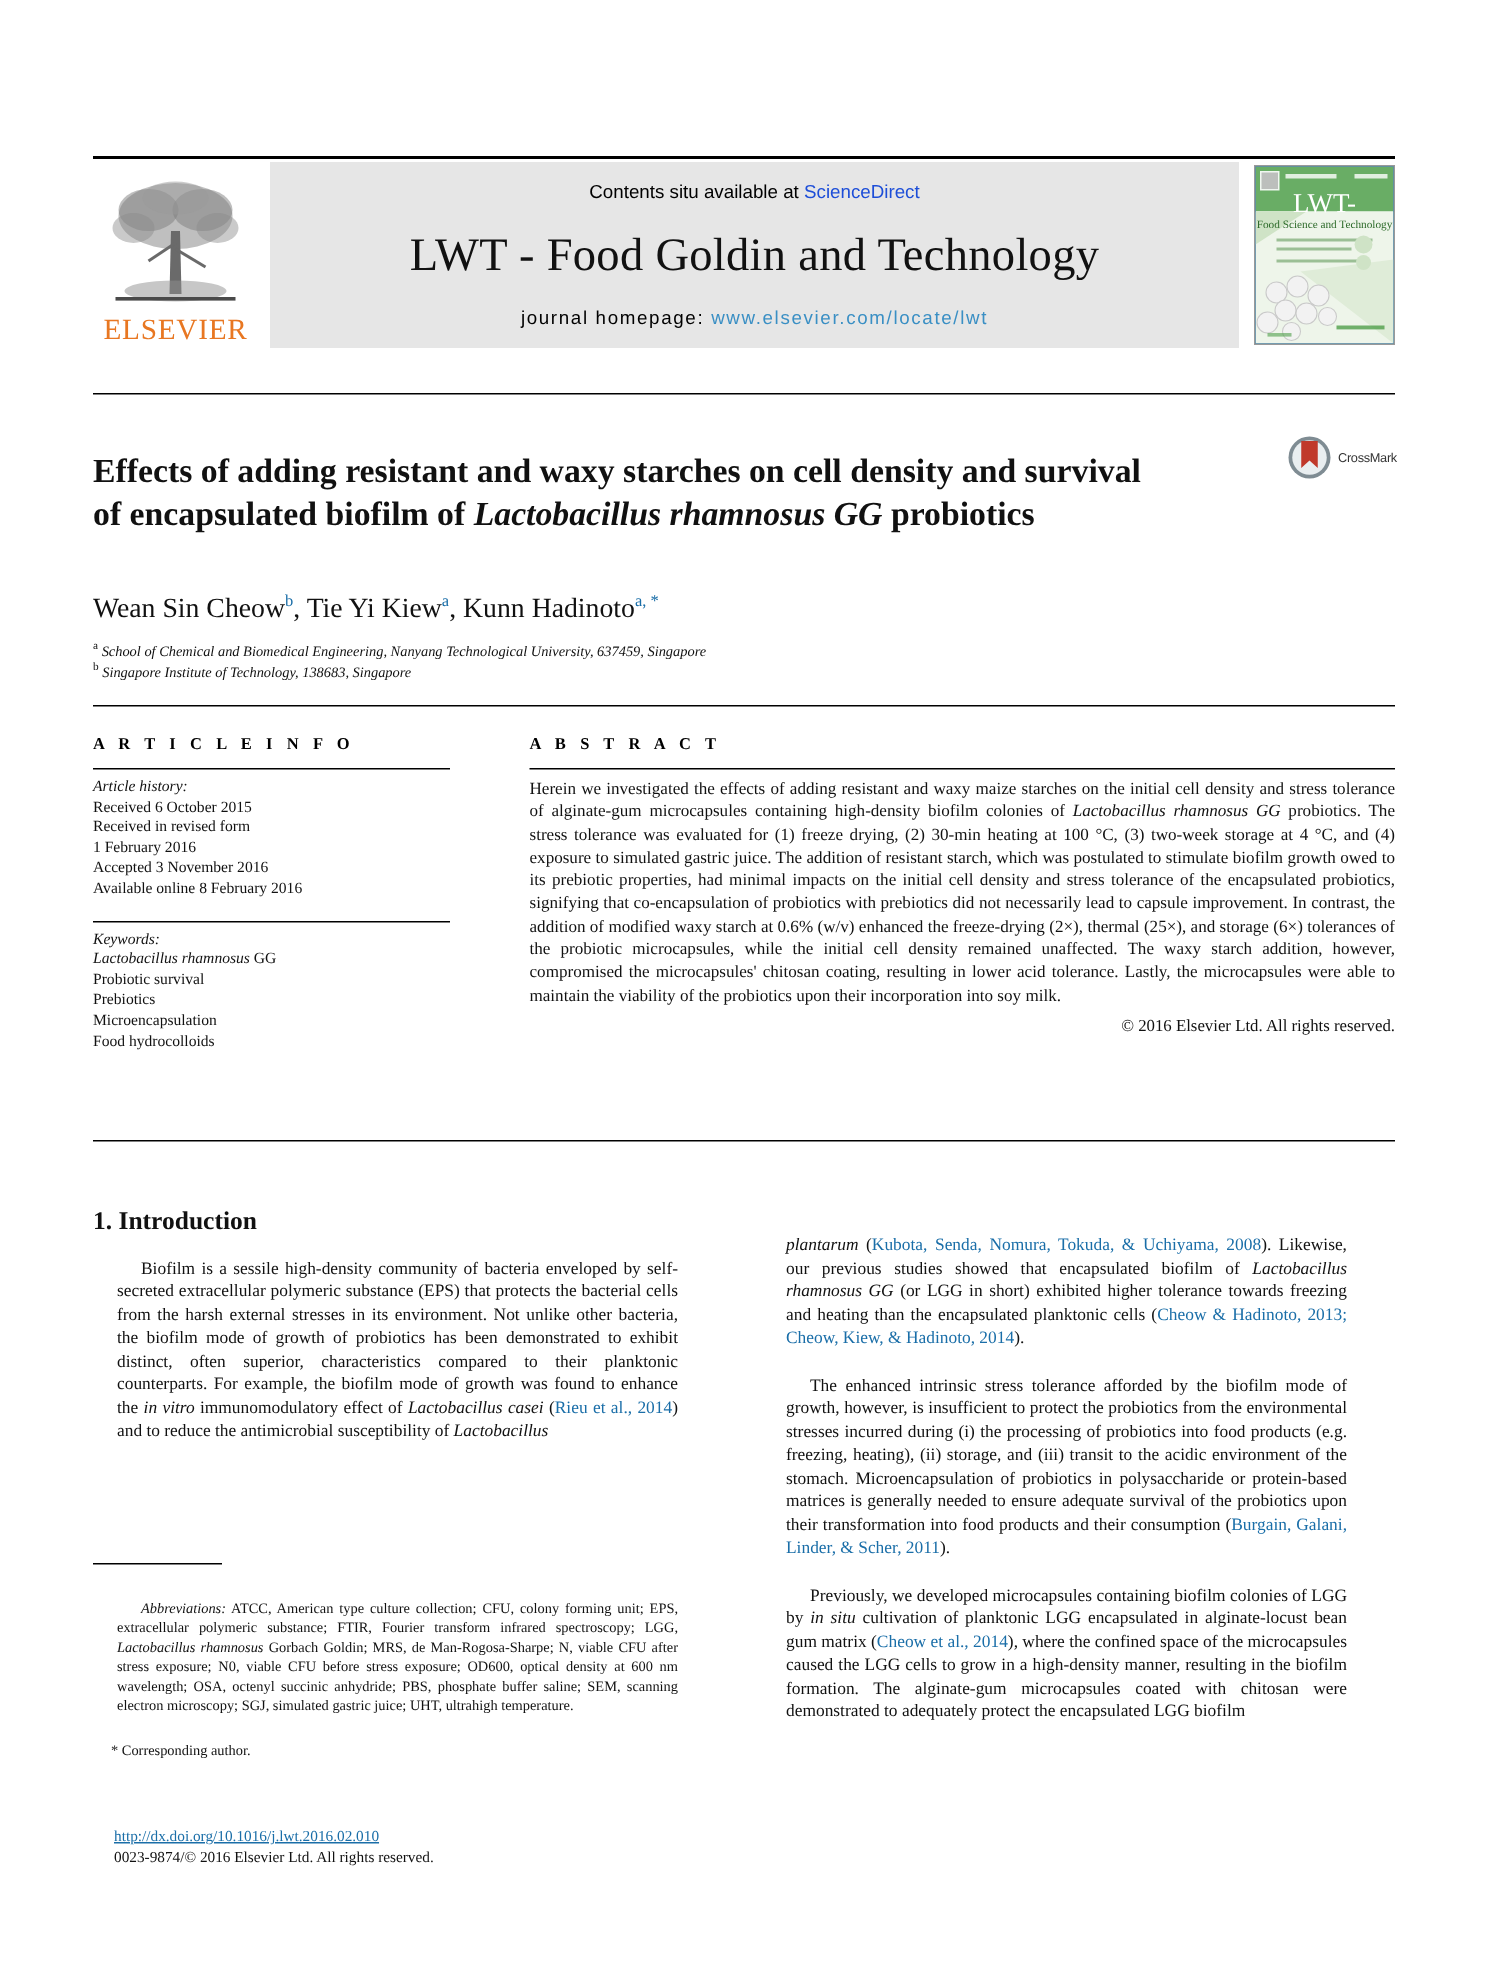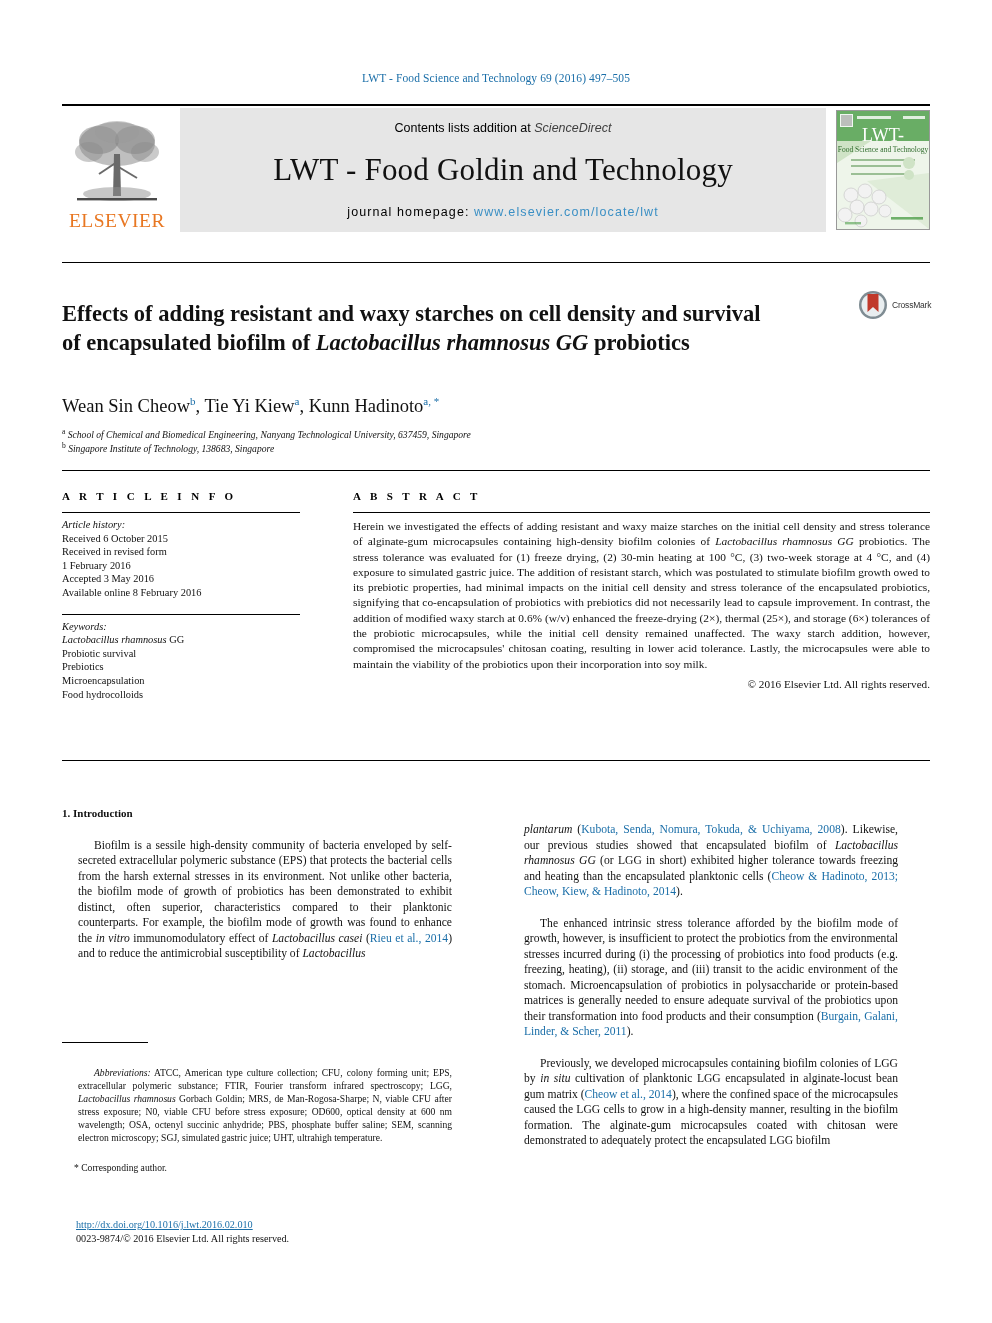--- a/index.html
+++ b/index.html
@@ -79,22 +79,21 @@
     justify-content: space-between;
     padding: 13px 0 13px 0;
     box-sizing: border-box;
   }
   .contents-line {
     font-family: "Liberation Sans", sans-serif;
     font-size: 12.5px;
     color: #000;
   }
   .contents-line .sd {
-    color: #404040;
-    font-style: italic;
+    color: #1d4ed8;
   }
   .journal-title {
     font-family: "Liberation Serif", serif;
     font-size: 31px;
     color: #111;
     letter-spacing: 0.2px;
   }
   .homepage-line {
     font-family: "Liberation Sans", sans-serif;
     font-size: 12.5px;
@@ -282,21 +281,21 @@
     font-family: "Liberation Serif", serif;
     font-size: 11.6px;
     line-height: 15.5px;
     text-align: justify;
     color: #111;
   }
   .col-left { left: 0; }
   .col-right { left: 446px; }
   .sec-head {
     font-weight: bold;
-    font-size: 11px;
+    font-size: 17px;
     margin-bottom: 4px;
   }
   .para {
     text-indent: 16px;
     margin: 16px;
   }
   .it { font-style: italic; }
   .ref { color: #1a6ea8; }
   a.ref { text-decoration: none; }
 
@@ -340,21 +339,20 @@
     line-height: 14px;
   }
   .doi-link { color: #1a6ea8; }
   .issn-line { color: #111; }
 </style>
 </head>
 <body>
 
 <div class="page">
 
-  <div class="running-head">LWT - Food Science and Technology 69 (2016) 497–505</div>
 
   <div class="masthead">
     <div class="masthead-inner">
 
       <div class="elsevier-block">
         <svg class="tree-svg" width="96" height="92" viewBox="0 0 96 92">
           <g fill="#6e6e6e">
             <ellipse cx="48" cy="26" rx="38" ry="22" fill="#8a8a8a" opacity="0.55"></ellipse>
             <ellipse cx="30" cy="22" rx="20" ry="14" fill="#7d7d7d" opacity="0.5"></ellipse>
             <ellipse cx="66" cy="22" rx="20" ry="14" fill="#7d7d7d" opacity="0.5"></ellipse>
@@ -366,21 +364,21 @@
             <path d="M48 48 L68 60" stroke="#6a6a6a" stroke-width="2" fill="none"></path>
             <ellipse cx="48" cy="76" rx="34" ry="7" fill="#8f8f8f" opacity="0.5"></ellipse>
             <rect x="8" y="80" width="80" height="2.4" fill="#4a4a4a"></rect>
           </g>
         </svg>
         <div class="elsevier-word">ELSEVIER</div>
       </div>
 
       <div class="masthead-center">
         <div class="contents-line">
-          <span>Contents lists addition at </span><span class="sd">ScienceDirect</span>
+          <span>Contents situ available at </span><span class="sd">ScienceDirect</span>
         </div>
         <div class="journal-title">LWT - Food Goldin and Technology</div>
         <div class="homepage-line">
           <span>journal homepage: </span><span class="url">www.elsevier.com/locate/lwt</span>
         </div>
       </div>
 
       <div class="cover-thumb">
         <svg width="92" height="118" viewBox="0 0 92 118">
           <rect x="0" y="0" width="92" height="118" fill="#ffffff"></rect>
@@ -444,21 +442,21 @@
   <div class="hdr-info">A R T I C L E   I N F O</div>
   <div class="hdr-abstract">A B S T R A C T</div>
 
   <div class="info-col">
     <div class="sub-rule"></div>
     <div class="info-block">
       <div class="lead">Article history:</div>
       <div>Received 6 October 2015</div>
       <div>Received in revised form</div>
       <div>1 February 2016</div>
-      <div>Accepted 3 May 2016</div>
+      <div>Accepted 3 November 2016</div>
       <div>Available online 8 February 2016</div>
     </div>
     <div class="info-gap"></div>
     <div class="sub-rule"></div>
     <div class="info-block kw">
       <div class="lead">Keywords:</div>
       <div><span class="it">Lactobacillus rhamnosus</span><span> GG</span></div>
       <div>Probiotic survival</div>
       <div>Prebiotics</div>
       <div>Microencapsulation</div>

